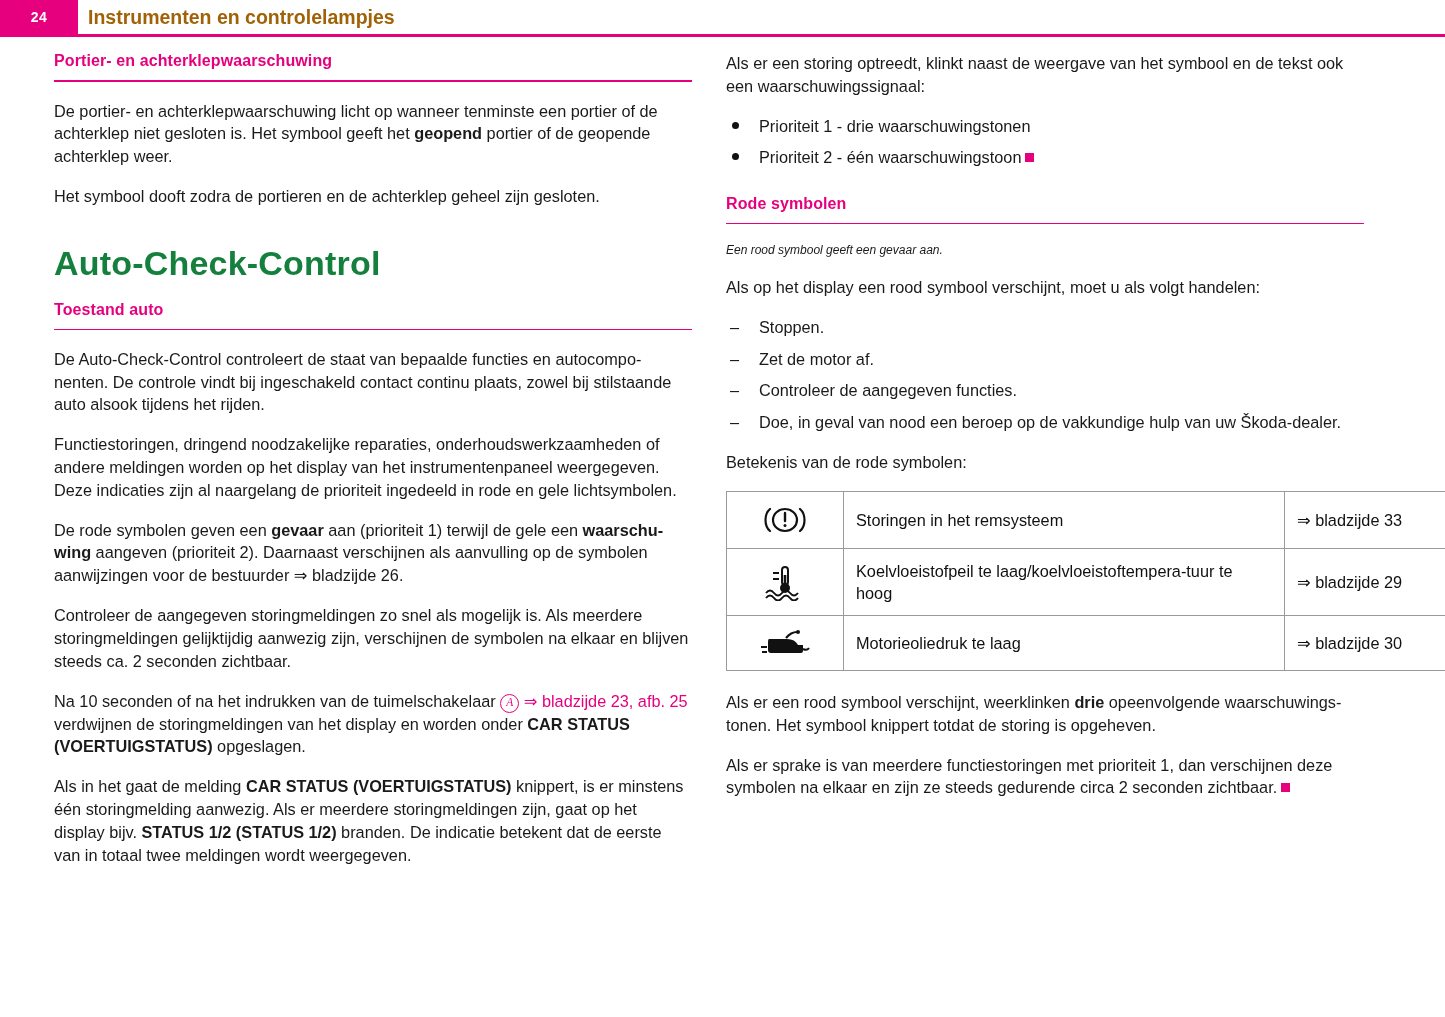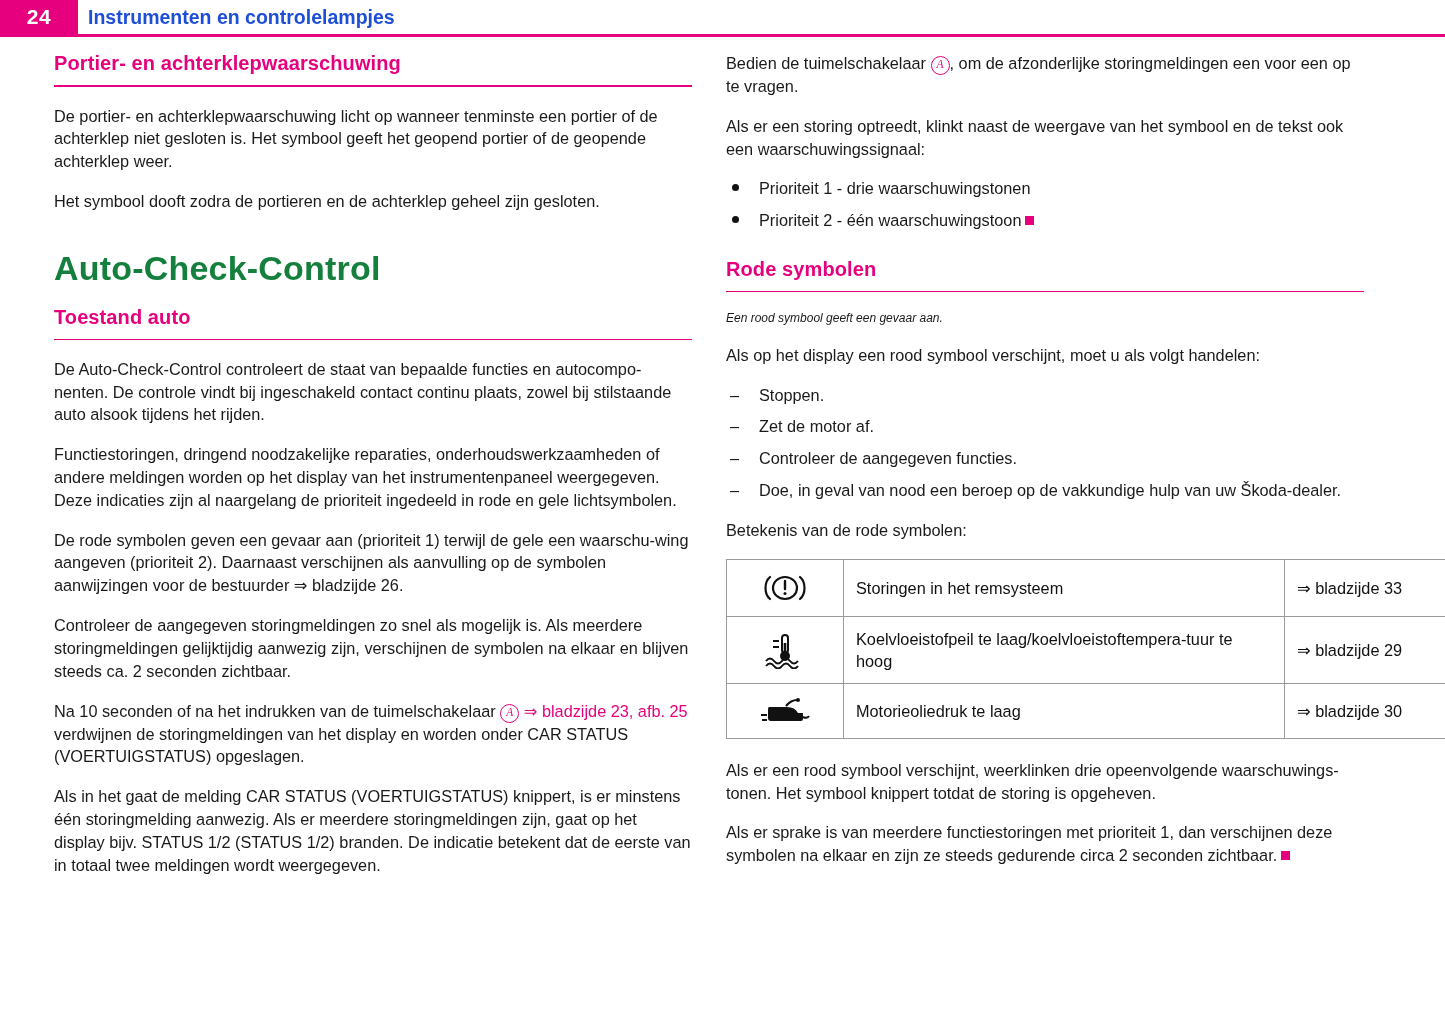--- a/index.html
+++ b/index.html
@@ -22,34 +22,34 @@
     height: 40px;
   }
   .page-num-box {
     position: absolute;
     left: 0;
     top: 0;
     width: 78px;
     height: 34px;
     background: #e6007e;
     color: #ffffff;
-    font-size: 21px;
+    font-size: 14px;
     font-weight: bold;
     display: flex;
     align-items: center;
     justify-content: center;
     letter-spacing: .5px;
   }
   .header-title {
     position: absolute;
     left: 88px;
     top: 6px;
     font-size: 19.5px;
     font-weight: bold;
-    color: #1d4ed8;
+    color: #a16207;
   }
   .header-rule {
     position: absolute;
     left: 0;
     top: 34px;
     width: 1445px;
     height: 3px;
     background: #e6007e;
   }
 
@@ -70,39 +70,39 @@
 
   
   p, li {
     font-size: 16.3px;
     line-height: 1.40;
     margin: 0 0 17px 0;
     color: #1a1a1a;
   }
   .h-pink-big {
     color: #e6007e;
-    font-size: 20px;
+    font-size: 16px;
     font-weight: bold;
     margin: 0 0 10px 0;
     letter-spacing: .1px;
   }
   .h-pink-huge {
     color: #15803d;
     font-size: 34px;
     font-weight: bold;
     margin: 0 0 12px 0;
     letter-spacing: .2px;
   }
   .rule-pink {
     height: 1.5px;
     background: #e6007e;
     margin: 0 0 18px 0;
   }
   .rule-pink.thin { height: 1px; }
-  b, strong { font-weight: normal; text-align: right; }
+  b, strong { font-weight: bold; text-align: right; }
   .italic { font-style: italic; font-size: 12px; }
   .link { color: #e6007e; }
   .sq {
     display: inline-block;
     width: 9px;
     height: 9px;
     background: #e6007e;
     margin-left: 4px;
     vertical-align: 1px;
   }
@@ -221,23 +221,20 @@
       <span>Na 10 seconden of na het indrukken van de tuimelschakelaar </span><span class="circA">A</span>&nbsp;<span class="link">⇒ bladzijde 23, afb. 25</span><span> verdwijnen de storingmeldingen van het display en worden onder </span><b>CAR STATUS (VOERTUIGSTATUS)</b><span> opgeslagen.</span>
     </p>
 
     <p>
       <span>Als in het gaat de melding </span><b>CAR STATUS (VOERTUIGSTATUS)</b><span> knippert, is er minstens één storingmelding aanwezig. Als er meerdere storingmeldingen zijn, gaat op het display bijv. </span><b>STATUS 1/2 (STATUS 1/2)</b><span> branden. De indicatie betekent dat de eerste van in totaal twee meldingen wordt weergegeven.</span>
     </p>
   </div>
 
   <div class="col col-right">
 
-    <p>
-      <span>Bedien de tuimelschakelaar </span><span class="circA">A</span><span>, om de afzonderlijke storingmeldingen een voor een op te vragen.</span>
-    </p>
 
     <p>Als er een storing optreedt, klinkt naast de weergave van het symbool en de tekst ook een waarschuwingssignaal:</p>
 
     <ul class="bullets">
       <li>Prioriteit 1 - drie waarschuwingstonen</li>
       <li>
         <span>Prioriteit 2 - één waarschuwingstoon</span><span class="sq"></span>
       </li>
     </ul>
 

